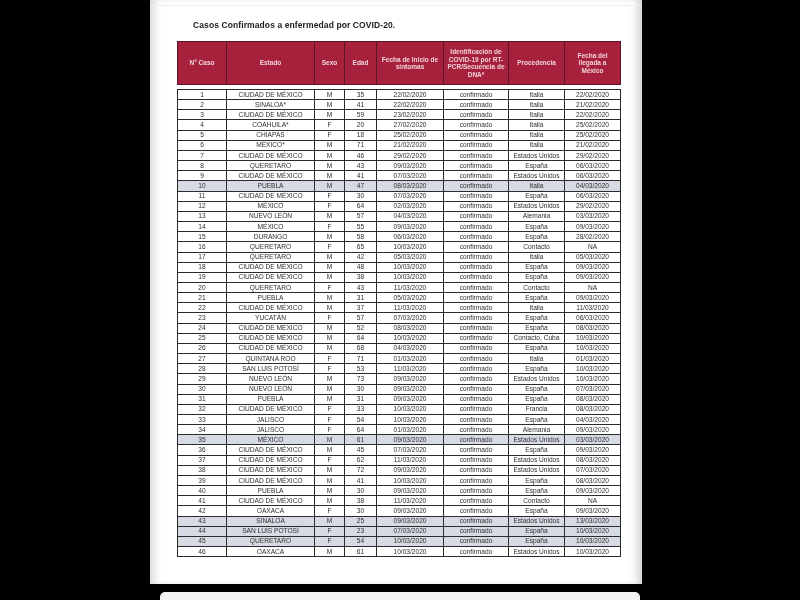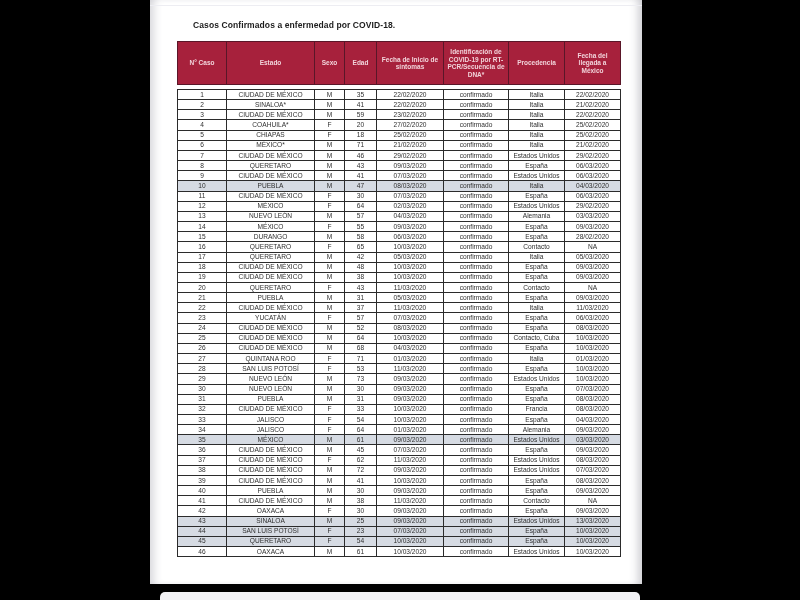--- a/index.html
+++ b/index.html
@@ -66,21 +66,21 @@
   .next-page{
     position:absolute;left:160px;top:592px;width:480px;height:8px;
     background:#f3f3f6;border-radius:5px 5px 0 0;
   }
 </style>
 </head>
 <body>
 
 <div class="page">
   <div class="page-top-seam"></div>
-  <div class="page-title">Casos Confirmados a enfermedad por COVID-18.</div>
+  <div class="page-title">Casos Confirmados a enfermedad por COVID-20.</div>
 
   <table class="tbl-head">
     <colgroup>
       <col class="c0">
         <col class="c1">
         <col class="c2">
         <col class="c3">
       <col class="c4">
         <col class="c5">
         <col class="c6">

